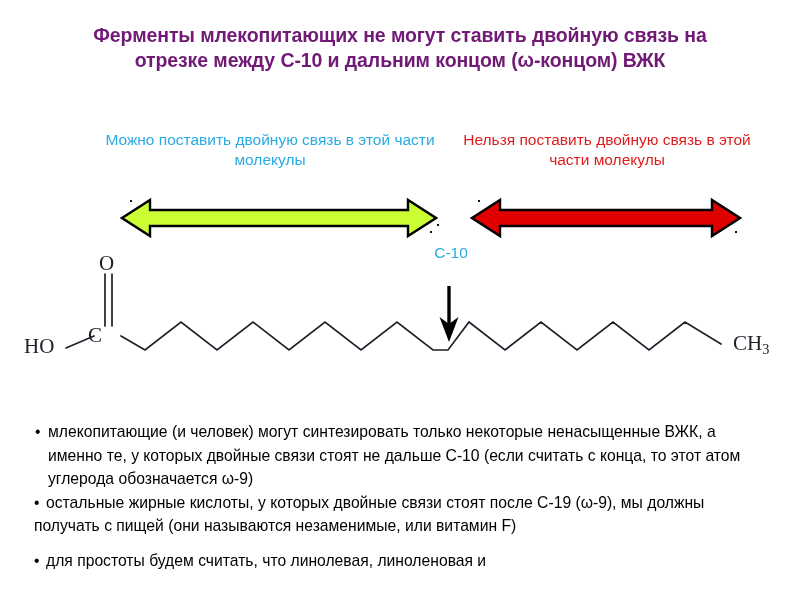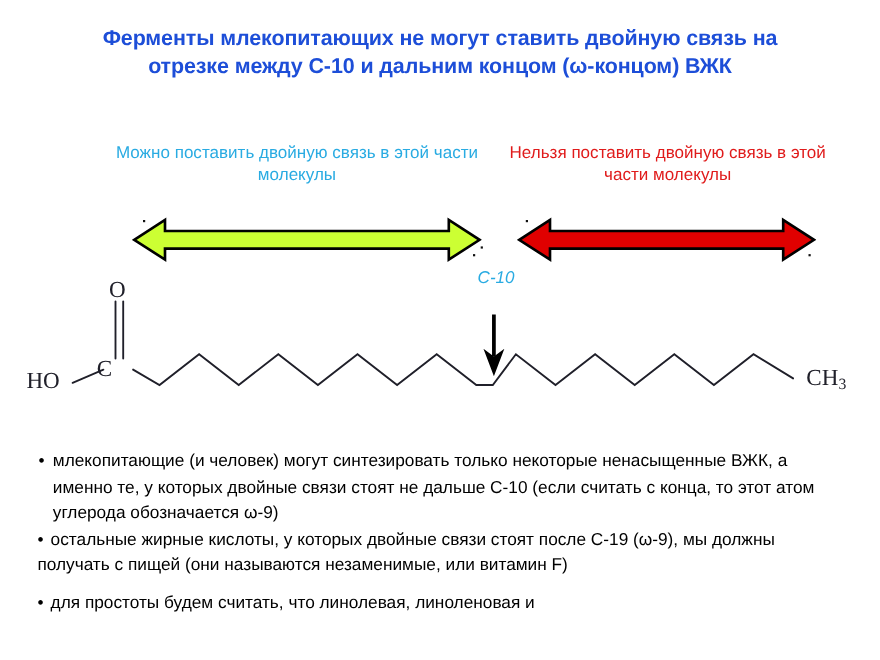--- a/index.html
+++ b/index.html
@@ -28,21 +28,21 @@
   .title {
     position: absolute;
     left: 60px;
     top: 23px;
     width: 680px;
     text-align: center;
     font-family: "Liberation Sans", sans-serif;
     font-weight: bold;
     font-size: 19.5px;
     line-height: 25px;
-    color: #1d4ed8;
+    color: #701a75;
     letter-spacing: -0.1px;
   }
 
   
   .caption {
     position: absolute;
     text-align: center;
     font-family: "Liberation Sans", sans-serif;
     font-size: 15.5px;
     line-height: 20px;
@@ -108,36 +108,35 @@
   .c10-label {
     position: absolute;
     left: 396px;
     top: 243px;
     width: 110px;
     text-align: center;
     font-family: "Liberation Sans", sans-serif;
     font-size: 15.5px;
     line-height: 19px;
     color: #29ABE2;
-    font-style: italic;
   }
   .c10-arrow {
     position: absolute;
     left: 436px;
     top: 284px;
     width: 26px;
     height: 62px;
   }
   .c10-arrow svg { display: block; }
 
   
   .bullets {
     position: absolute;
     left: 34px;
-    top: 408px;
+    top: 420px;
     width: 732px;
     font-family: "Liberation Sans", sans-serif;
     font-size: 15.7px;
     line-height: 23.6px;
     color: #000000;
   }
   .bullet-item {
     display: block;
     position: relative;
     padding-left: 14px;

